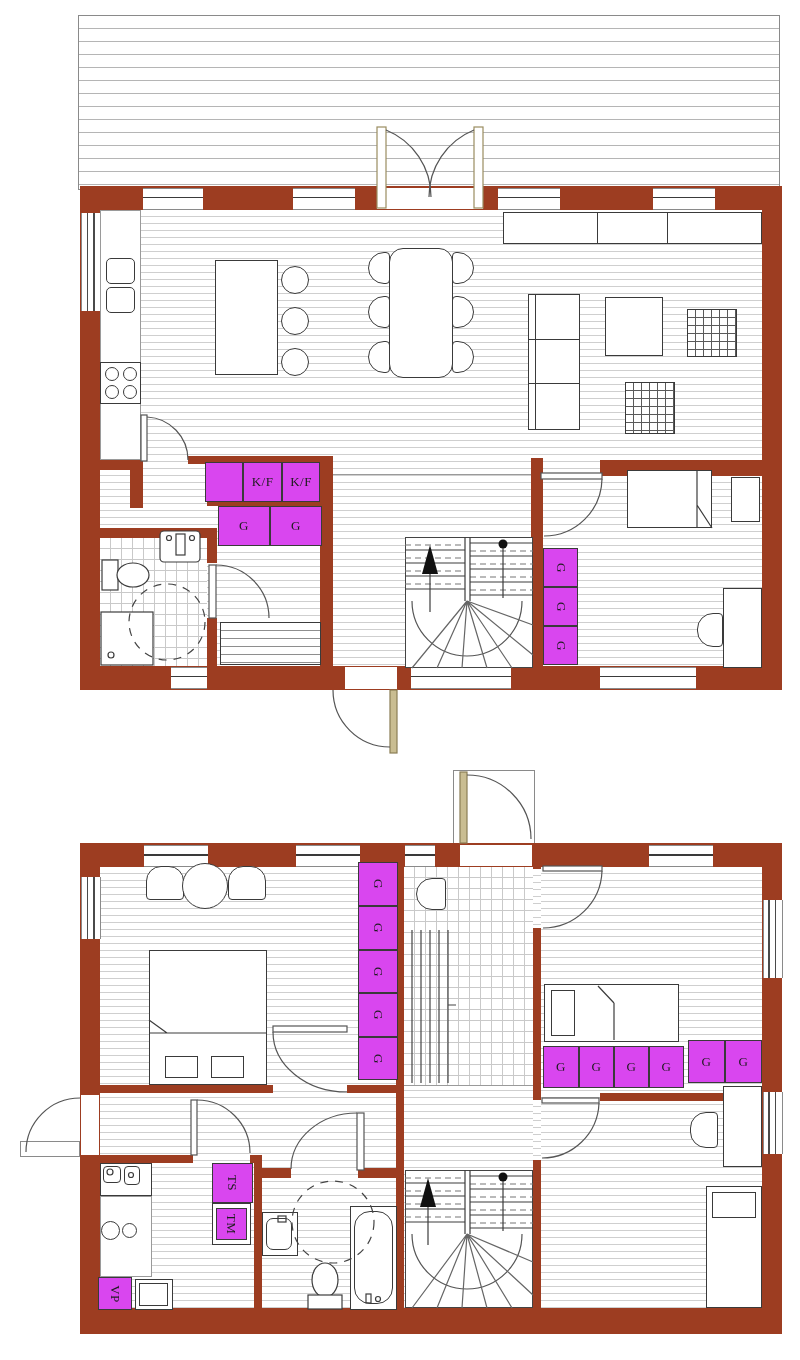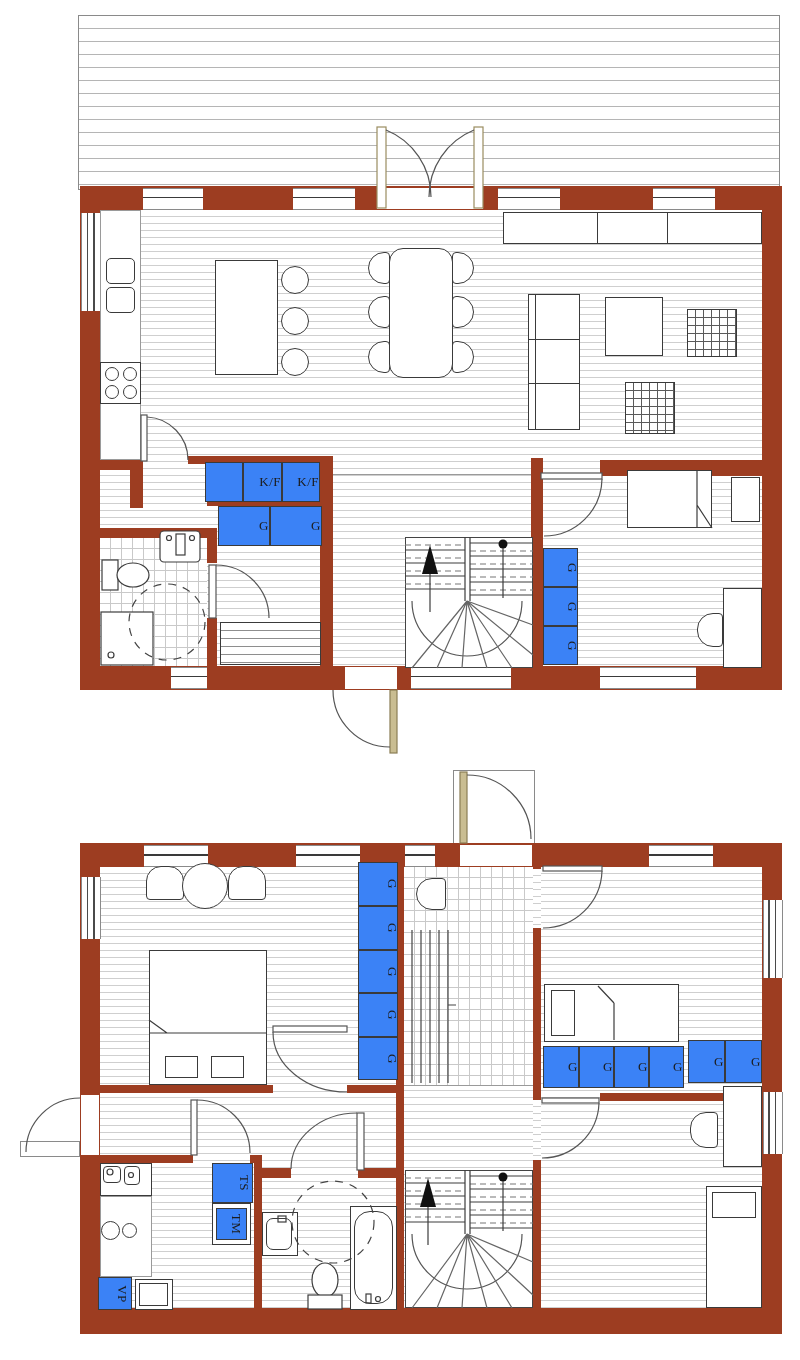--- a/index.html
+++ b/index.html
@@ -10,21 +10,21 @@
   .stripes{background:repeating-linear-gradient(to bottom,#fff 0 6px,#cfcfcf 6px 7px);}
   .tiles{background:repeating-linear-gradient(to right,transparent 0 10px,#c9c9c9 10px 11px),
                   repeating-linear-gradient(to bottom,transparent 0 10px,#c9c9c9 10px 11px),#fff;}
   .deckbg{background:repeating-linear-gradient(to bottom,#fff 0 12px,#b5b5b5 12px 13px);border:1px solid #8a8a8a;}
   .winh{background:linear-gradient(to bottom,#fff 0 8px,#3a3a3a 8px 9.5px,#fff 9.5px);
         border-top:1px solid #8a8a8a;border-bottom:1px solid #8a8a8a;height:20px;}
   .winv{background:linear-gradient(to right,#fff 0 4.5px,#4a4a4a 4.5px 6px,#fff 6px 11px,#4a4a4a 11px 12.5px,#fff 12.5px);
         border-left:1px solid #8a8a8a;border-right:1px solid #8a8a8a;width:18px;}
   .opening{background:#fff;}
   .furn{background:#fff;border:1.3px solid #3a3a3a;box-sizing:border-box;}
-  .cell{background:#3b82f6;border:1.3px solid #3a3a3a;box-sizing:border-box;display:flex;align-items:center;justify-content:flex-end;}
+  .cell{background:#d946ef;border:1.3px solid #3a3a3a;box-sizing:border-box;display:flex;align-items:center;justify-content:center;}
   .lab{font-size:13px;color:#1c1c1c;letter-spacing:0.5px;}
   .vlab{transform:rotate(90deg);}
   .gridfurn{background:repeating-linear-gradient(to right,transparent 0 7px,#5a5a5a 7px 8px),
                      repeating-linear-gradient(to bottom,transparent 0 7px,#5a5a5a 7px 8px),#fff;
             border:1.3px solid #3a3a3a;box-sizing:border-box;}
   .benchbg{background:repeating-linear-gradient(to bottom,#fff 0 7px,#8e8e8e 7px 8px);border:1.3px solid #3a3a3a;box-sizing:border-box;}
   .round{border-radius:50%;}
   .chairL{border-radius:16px 4px 4px 16px;}
   .chairR{border-radius:4px 16px 16px 4px;}
   .chairT{border-radius:15px 15px 4px 4px;}

